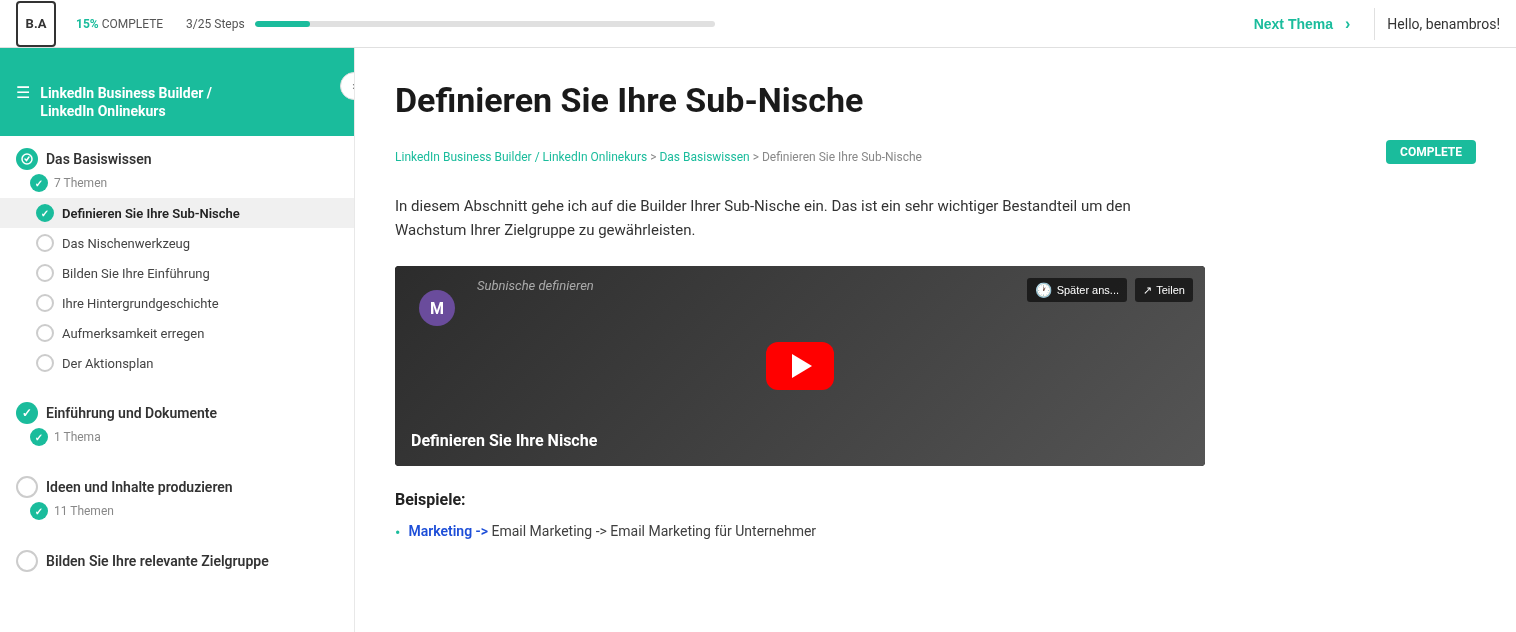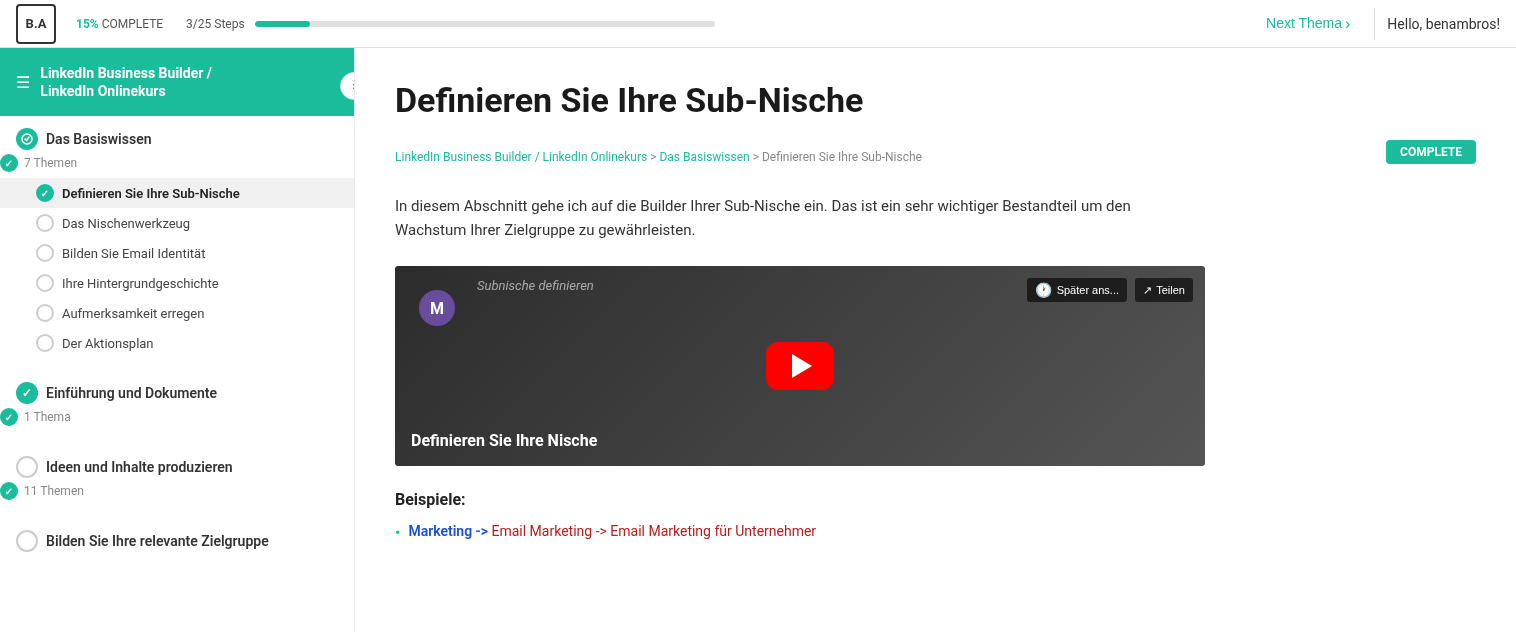--- a/index.html
+++ b/index.html
@@ -4,41 +4,41 @@
   <style>
     * { box-sizing: border-box; margin: 0; padding: 0; }
     body { font-family: -apple-system, BlinkMacSystemFont, 'Segoe UI', Roboto, sans-serif; display: flex; flex-direction: column; height: 632px; overflow: hidden; background: #fff; }
 
     
     .topbar {
       display: flex; align-items: center; height: 48px; border-bottom: 1px solid #e0e0e0;
       padding: 0 16px; background: #fff; flex-shrink: 0;
     }
     .logo-box {
-      width: 40px; height: 40px; border: 2px solid #333; border-radius: 4px;
+      width: 40px; height: 46px; border: 2px solid #333; border-radius: 4px;
       display: flex; align-items: center; justify-content: center;
       font-weight: 700; font-size: 13px; color: #333; margin-right: 20px; flex-shrink: 0;
     }
     .progress-area {
       display: flex; align-items: center; gap: 10px; flex: 1;
     }
     .progress-text {
       font-size: 12px; color: #555; white-space: nowrap;
     }
     .progress-text span.pct { font-weight: 700; color: #1abc9c; }
     .progress-bar-wrap {
       width: 460px; height: 6px; background: #e0e0e0; border-radius: 3px; overflow: hidden;
     }
     .progress-bar-fill {
       height: 100%; background: #1abc9c; border-radius: 3px;
     }
     .topbar-spacer { flex: 1; }
     .next-thema-btn {
-      display: flex; align-items: flex-start; gap: 3px;
-      color: #1abc9c; font-size: 14px; font-weight: 400; cursor: pointer;
+      display: flex; align-items: center; gap: 12px;
+      color: #1abc9c; font-size: 14px; font-weight: 700; cursor: pointer;
       border: none; background: none; padding: 0 12px;
     }
     .next-thema-btn .chevron { font-size: 16px; color: #1abc9c; }
     .topbar-divider { width: 1px; height: 32px; background: #e0e0e0; margin: 0 12px; }
     .user-greeting { font-size: 14px; color: #333; white-space: nowrap; }
 
     
     .main-layout { display: flex; flex: 1; overflow: hidden; }
 
     
@@ -69,21 +69,21 @@
       flex-shrink: 0;
     }
     .section-icon-circle.active { background: #1abc9c; }
     .section-icon-circle svg { width: 12px; height: 12px; }
     .section-check {
       width: 22px; height: 22px; border-radius: 50%; background: #1abc9c;
       display: flex; align-items: center; justify-content: center; flex-shrink: 0;
     }
     .section-check::after { content: '✓'; color: #fff; font-size: 12px; font-weight: 700; }
     .section-title { font-size: 14px; font-weight: 600; color: #333; }
-    .section-count { font-size: 12px; color: #888; padding-bottom: 6px; display: flex; align-items: center; gap: 6px; }
+    .section-count { font-size: 12px; color: #888; padding-left: 30px; padding-bottom: 6px; display: flex; align-items: center; gap: 6px; }
     .section-count .count-icon {
       width: 18px; height: 18px; border-radius: 50%; background: #1abc9c;
       display: flex; align-items: center; justify-content: center;
     }
     .section-count .count-icon::after { content: '✓'; color: #fff; font-size: 10px; font-weight: 700; }
 
     .lesson-item {
       display: flex; align-items: center; gap: 8px;
       padding: 6px 16px 6px 36px; cursor: pointer;
     }
@@ -147,21 +147,21 @@
       display: flex; align-items: center; justify-content: center; cursor: pointer; z-index: 5;
     }
     .yt-play-triangle { width: 0; height: 0; border-top: 12px solid transparent; border-bottom: 12px solid transparent; border-left: 20px solid #fff; margin-left: 4px; }
 
     
     .examples-label { font-size: 16px; font-weight: 700; color: #222; margin-bottom: 12px; }
     .example-item { display: flex; align-items: flex-start; gap: 8px; margin-bottom: 8px; }
     .bullet { color: #1abc9c; font-size: 16px; margin-top: 2px; }
     .example-text { font-size: 14px; color: #333; line-height: 1.5; }
     .example-text .teal { color: #1d4ed8; font-weight: 600; }
-    .example-text .dark { color: #b91c1c; }
+    .example-text .dark { color: #404040; }
   </style>
 </head>
 <body>
 
 <div class="topbar">
   <div class="logo-box">B.A</div>
 
   <div class="progress-area">
     <span class="progress-text">
       <span class="pct">15%</span>
@@ -184,21 +184,21 @@
 
   <span class="user-greeting">Hello, benambros!</span>
 </div>
 
 <div class="main-layout">
 
   <div class="sidebar">
 
     <div class="sidebar-header">
       <span class="sidebar-header-icon">☰</span>
-      <span class="sidebar-header-title" style="white-space: pre-line;">LinkedIn Business Builder /
+      <span class="sidebar-header-title" style="white-space: pre-line; margin-top: 20px;">LinkedIn Business Builder /
 LinkedIn Onlinekurs</span>
     </div>
     <div class="sidebar-collapse-btn">›</div>
 
     <div>
       <div class="section-header">
         <div class="section-icon-circle active">
           <svg viewBox="0 0 12 12" fill="none">
             <circle cx="6" cy="6" r="5" stroke="white" stroke-width="1.5"></circle>
             <path d="M4 6l1.5 1.5L8 4" stroke="white" stroke-width="1.5" stroke-linecap="round"></path>
@@ -214,21 +214,21 @@
       <div class="lesson-item active">
         <div class="lesson-dot completed"></div>
         <span class="lesson-label bold">Definieren Sie Ihre Sub-Nische</span>
       </div>
       <div class="lesson-item">
         <div class="lesson-dot"></div>
         <span class="lesson-label">Das Nischenwerkzeug</span>
       </div>
       <div class="lesson-item">
         <div class="lesson-dot"></div>
-        <span class="lesson-label">Bilden Sie Email Identität</span>
+        <span class="lesson-label">Bilden Sie Ihre Einführung</span>
       </div>
       <div class="lesson-item">
         <div class="lesson-dot"></div>
         <span class="lesson-label">Ihre Hintergrundgeschichte</span>
       </div>
       <div class="lesson-item">
         <div class="lesson-dot"></div>
         <span class="lesson-label">Aufmerksamkeit erregen</span>
       </div>
       <div class="lesson-item">

